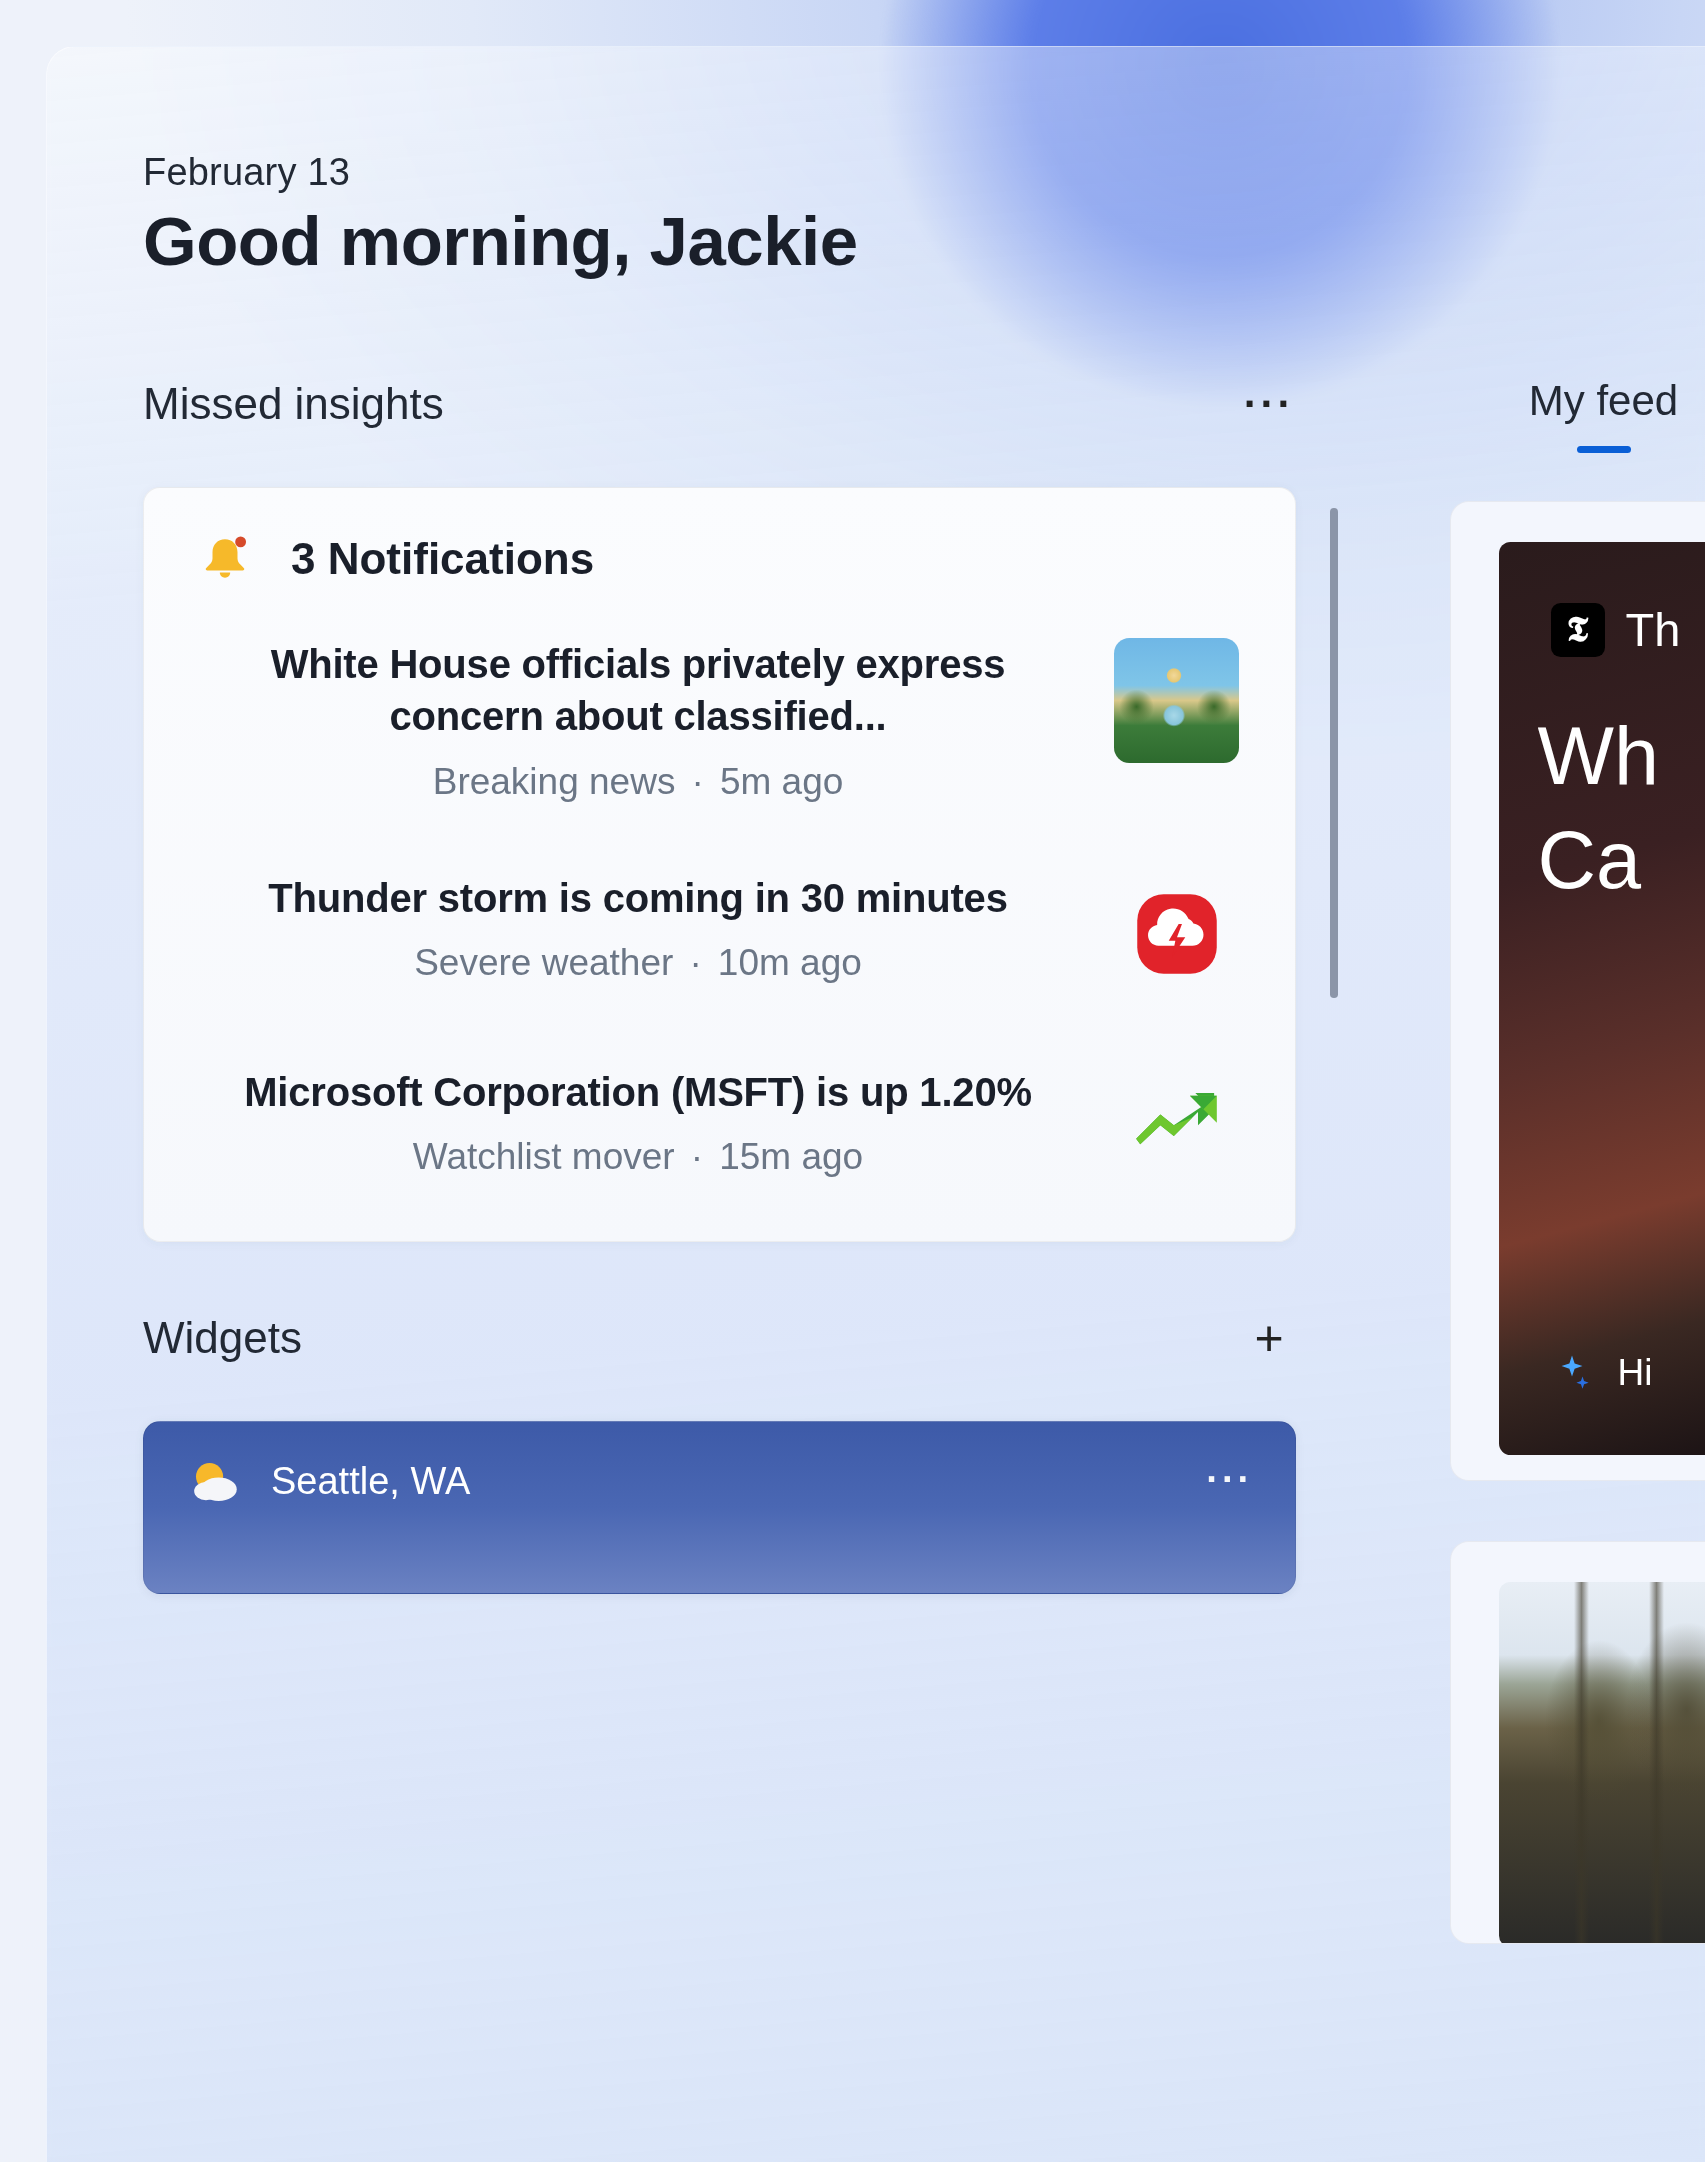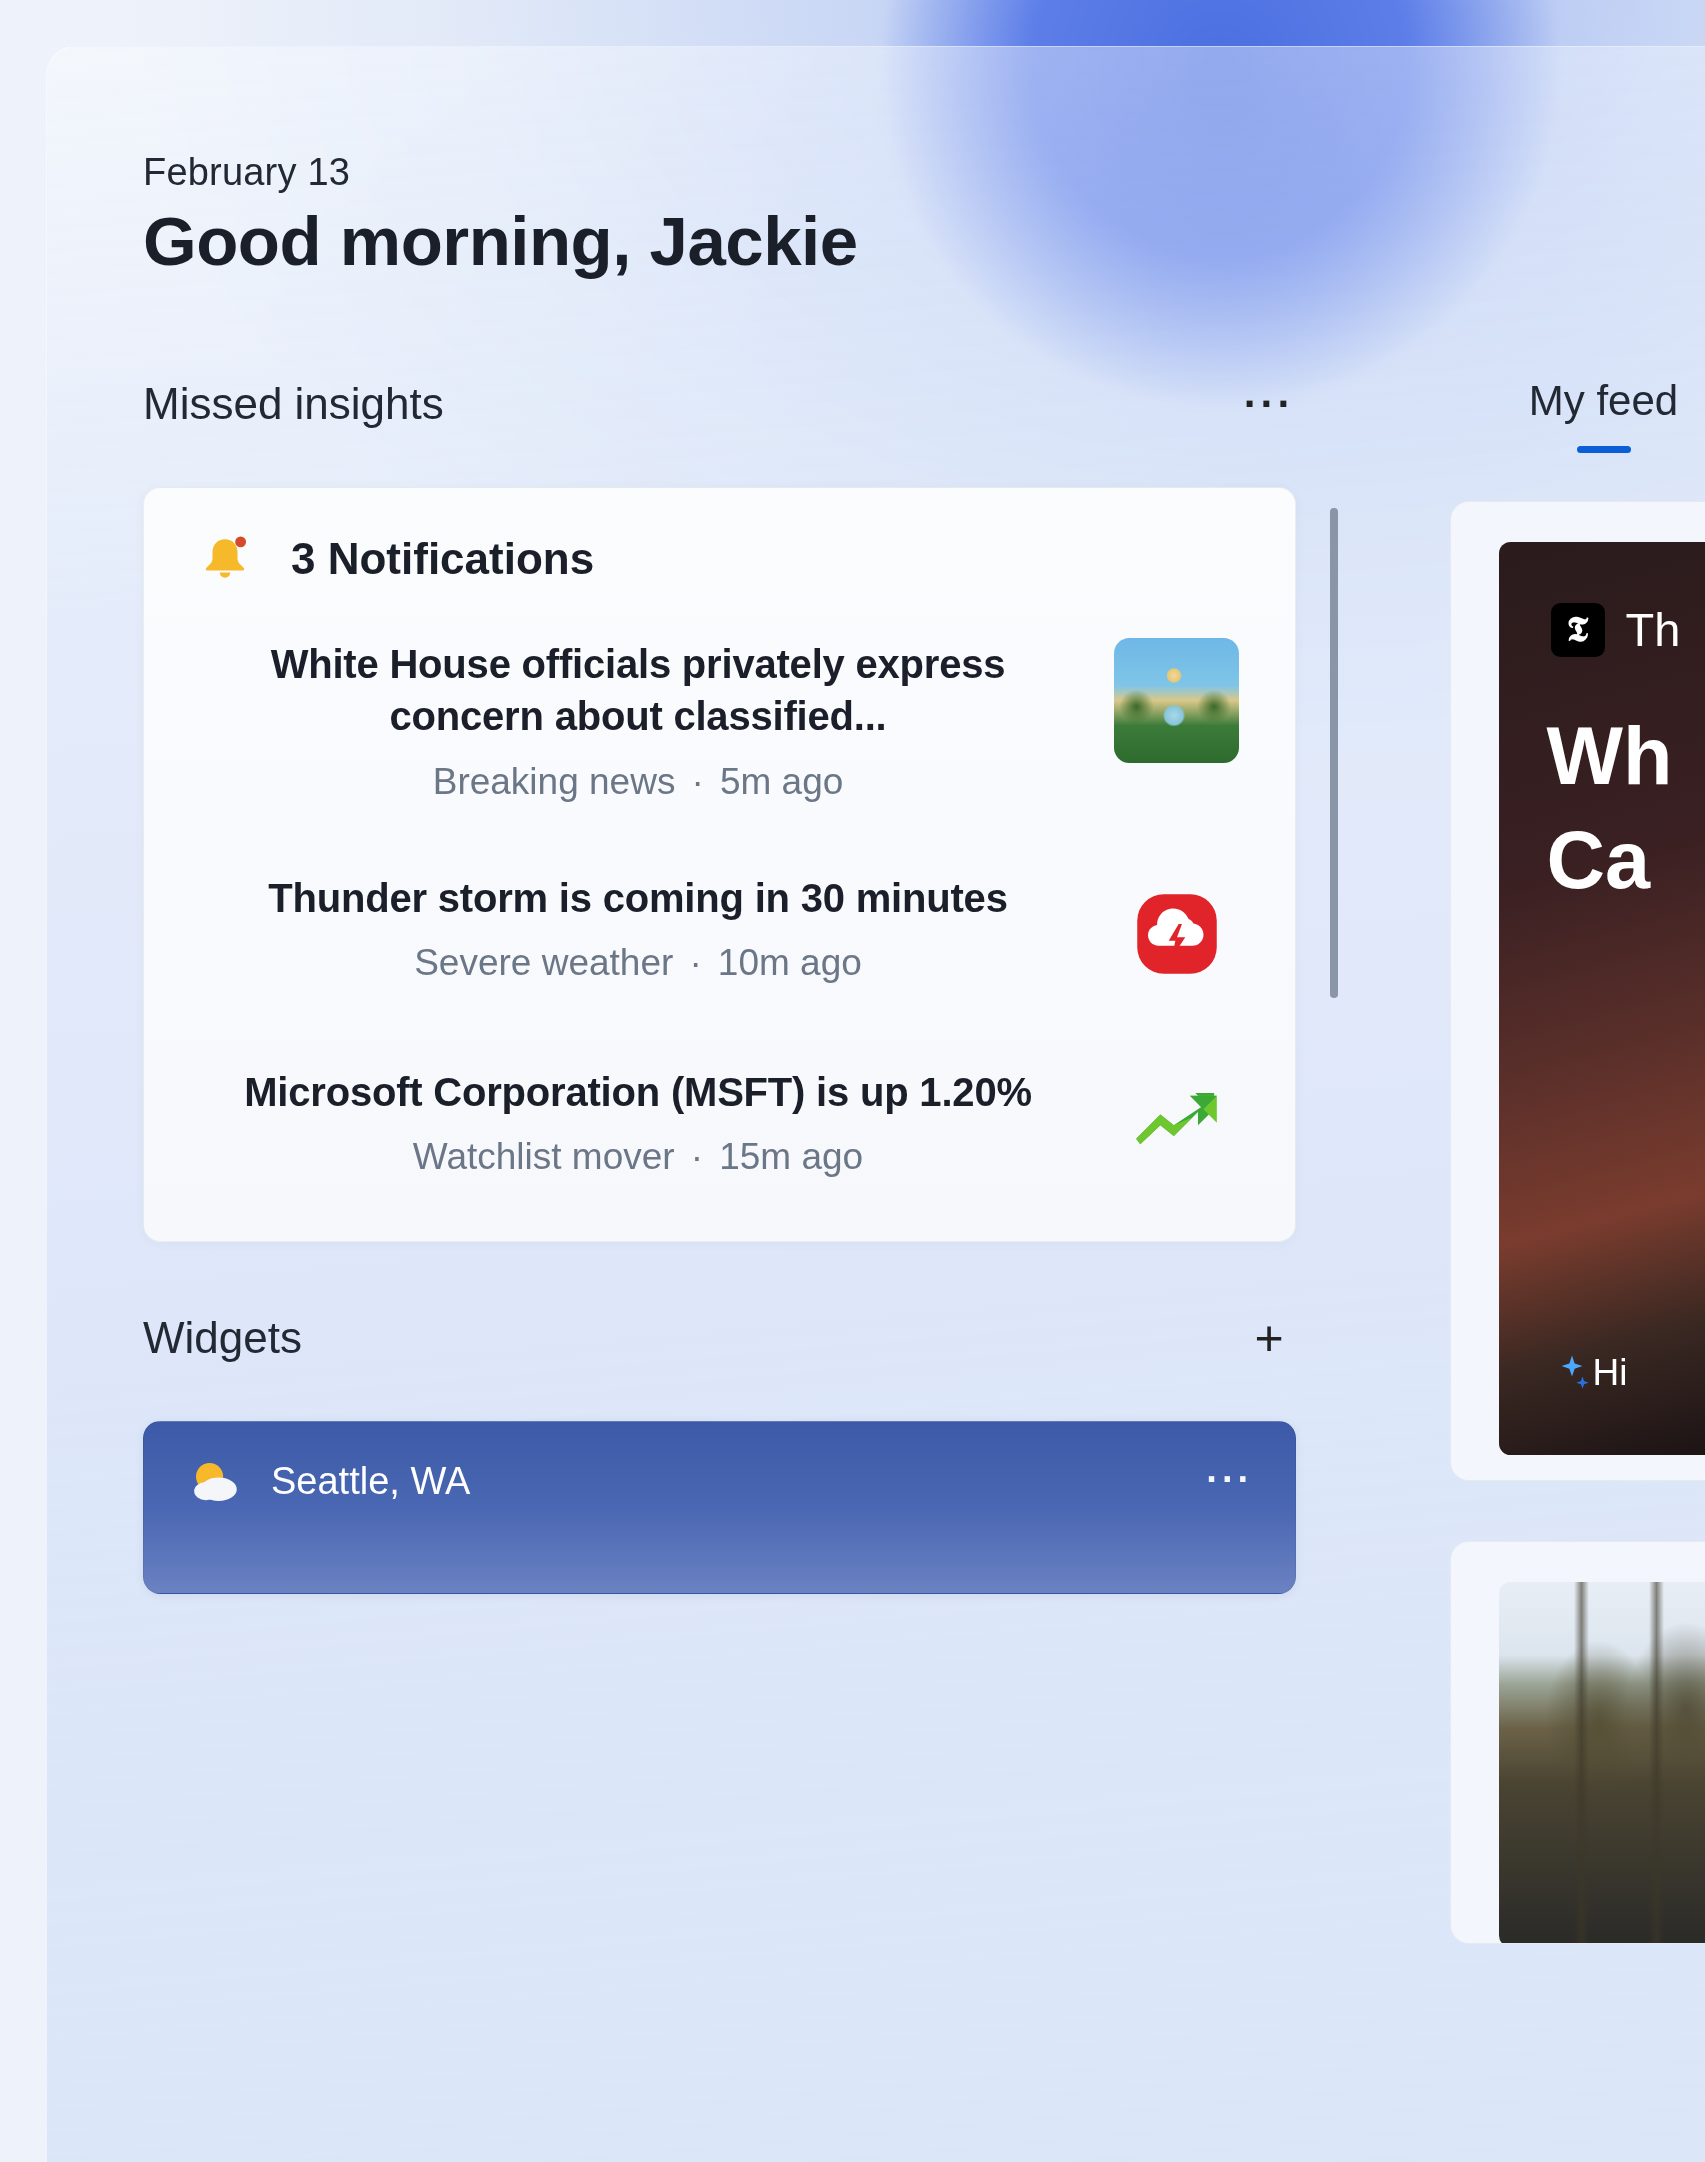--- a/index.html
+++ b/index.html
@@ -282,33 +282,34 @@
     align-items: center;
     justify-content: center;
     font-size: 35px;
     font-family: Georgia, serif;
     font-weight: 700;
   }
   .feed-src-text { font-size: 47px; color: #fff; text-align: center; }
   .feed-headline {
     position: absolute;
     top: 163px;
-    left: 48px;
+    left: 39px;
     font-size: 81px;
-    font-weight: 700;
+    font-weight: 400;
     line-height: 1.28;
     color: #fff;
     white-space: pre;
   }
   .feed-bottom {
     position: absolute;
     bottom: 61px;
     left: 52px;
     display: flex;
     align-items: center;
+    gap: 25px;
     text-align: right;
   }
   .sparkle { width: 42px; height: 42px; }
   .feed-hint { font-size: 37px; color: #fff; }
 
   .feed-card2 {
     margin-top: 60px;
     margin-left: 9.6px;
     width: 279px;
     height: 403px;

